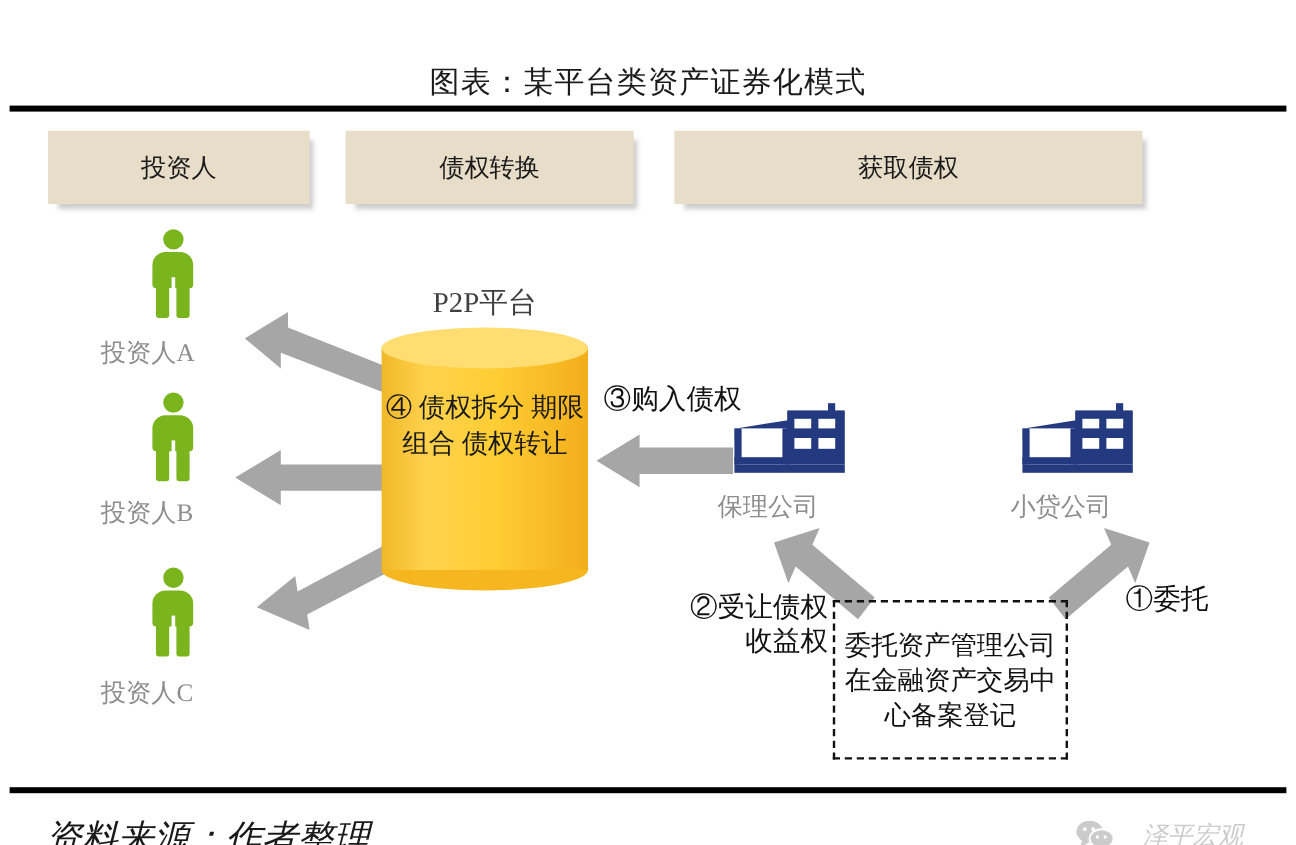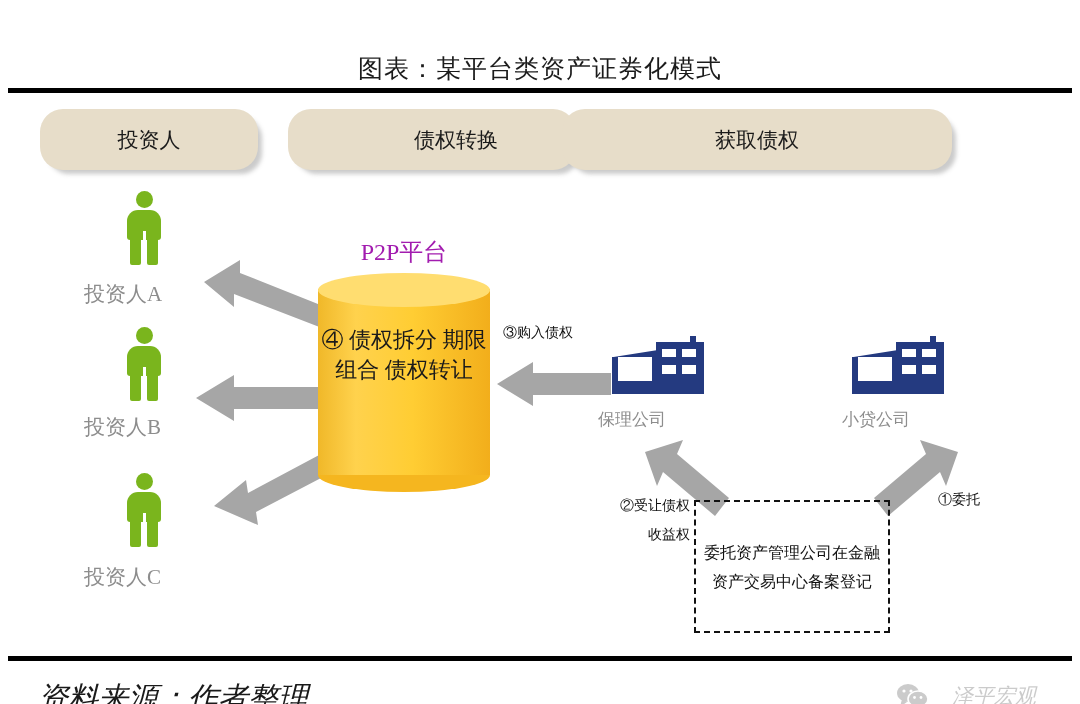--- a/index.html
+++ b/index.html
@@ -52,24 +52,23 @@
   .banner {
     position: absolute;
     background: #e7ddc9;
     color: #1a1a1a;
     font-size: 21px;
     display: flex;
     align-items: center;
     justify-content: center;
     box-shadow: 6px 6px 4px -2px rgba(140,140,140,0.45);
     font-family: "Liberation Serif", "DejaVu Serif", serif;
-    border-radius: 23px;
   }
   #banner-investor { left: 40px;  top: 61px; width: 218px; height: 61px; }
-  #banner-convert  { left: 288px; top: 61px; width: 240px; height: 61px; padding-left: 48px; }
+  #banner-convert  { left: 288px; top: 61px; width: 240px; height: 61px; }
   #banner-acquire  { left: 562px; top: 61px; width: 390px; height: 61px; }
 
   
   .person {
     position: absolute;
     width: 44px;
     height: 74px;
   }
   .person .head {
     position: absolute;
@@ -152,21 +151,21 @@
     z-index: 4;
     font-family: "Liberation Serif", "DejaVu Serif", serif;
   }
   .platform-label {
     position: absolute;
     left: 318px;
     top: 188px;
     width: 172px;
     text-align: center;
     font-size: 24px;
-    color: #a21caf;
+    color: #404040;
     white-space: nowrap;
     font-family: "Liberation Serif", "DejaVu Serif", serif;
   }
 
   
   .building { position: absolute; width: 92px; height: 58px; }
   .bl-roof {
     position: absolute; left: 0; top: 14px;
     width: 46px; height: 9px;
     background: #243a80;
@@ -195,53 +194,53 @@
     position: absolute;
     background: #ffffff;
   }
   .bl-base {
     position: absolute; left: 0; top: 51px;
     width: 92px; height: 7px;
     background: #243a80;
   }
   .building-label {
     position: absolute;
-    font-size: 17px;
+    font-size: 21px;
     color: #8d8d8d;
     white-space: nowrap;
     font-family: "Liberation Serif", "DejaVu Serif", serif;
   }
 
   
   .arrow-svg { position: absolute; }
 
   
   .annot {
     position: absolute;
-    font-size: 14px;
+    font-size: 23px;
     line-height: 29px;
     color: #111111;
     white-space: pre-line;
     font-family: "Liberation Serif", "DejaVu Serif", serif;
   }
 
   
   .dashed-box {
     position: absolute;
     left: 694px;
     top: 452px;
     width: 196px;
     height: 133px;
     border: 2px dashed #111111;
     box-sizing: border-box;
     display: flex;
     align-items: center;
     justify-content: center;
     text-align: center;
-    font-size: 16px;
+    font-size: 22px;
     line-height: 29px;
     color: #111111;
     padding: 0 6px;
     font-family: "Liberation Serif", "DejaVu Serif", serif;
   }
 
   
   .source {
     position: absolute;
     left: 38px;

